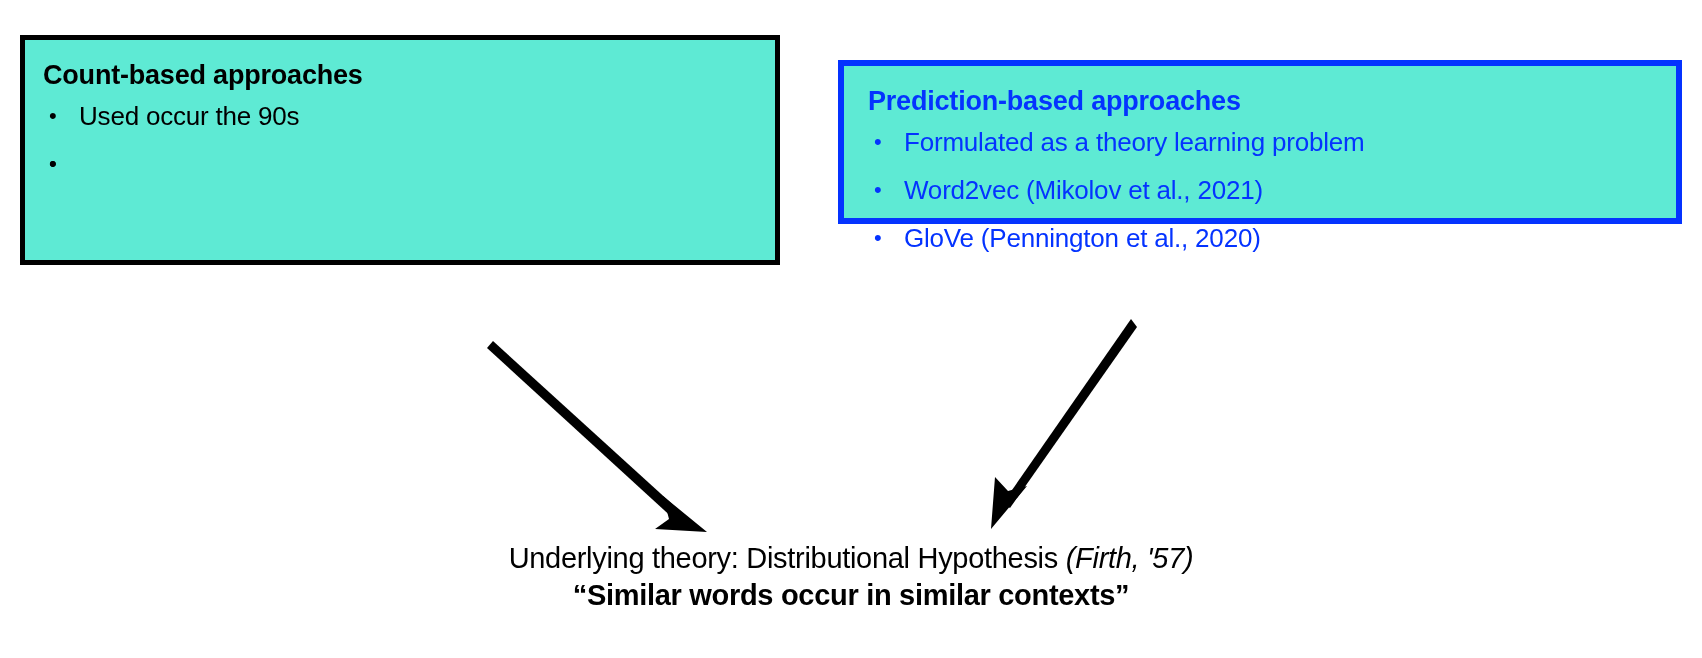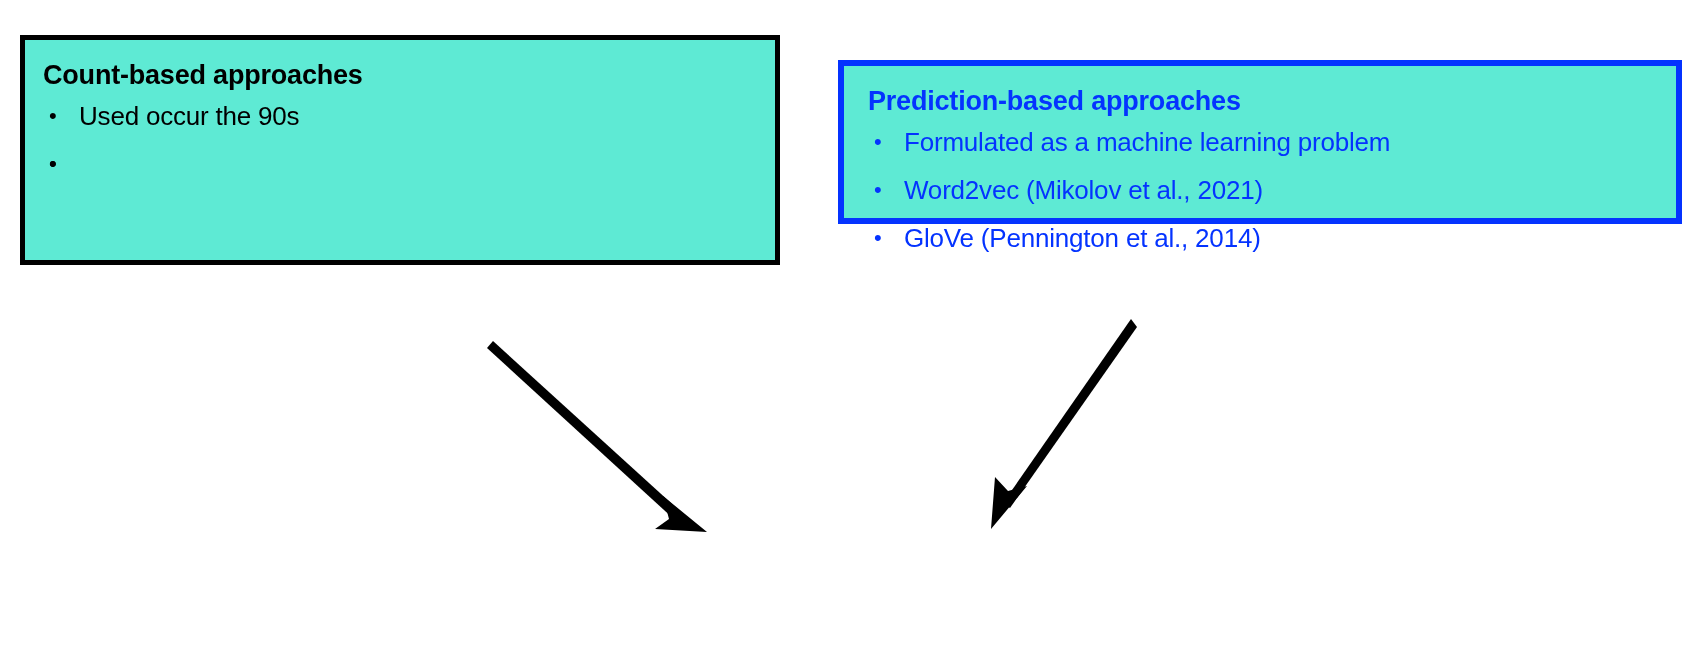--- a/index.html
+++ b/index.html
@@ -139,39 +139,45 @@
       </ul>
     </div>
   </div>
 
   <div class="panel panel-right">
     <div class="panel-inner">
       <div class="panel-title">Prediction-based approaches</div>
       <ul class="bullets">
         <li>
           <span class="bullet-dot">•</span>
-          <span>Formulated as a machine learning problem</span>
+          <span>Formulated as a theory learning problem</span>
         </li>
         <li>
           <span class="bullet-dot">•</span>
           <span>Word2vec (Mikolov et al., 2021)</span>
         </li>
         <li>
           <span class="bullet-dot">•</span>
-          <span>GloVe (Pennington et al., 2014)</span>
+          <span>GloVe (Pennington et al., 2020)</span>
         </li>
       </ul>
     </div>
   </div>
 
   <svg id="arrows" viewBox="0 0 1702 658" xmlns="http://www.w3.org/2000/svg">
     <g fill="#000000" stroke="none">
       <polygon points="487,348 493,341 682,513 676,521"></polygon>
       <polygon points="663,496 707,532 655,529 669,519"></polygon>
     </g>
     <g fill="#000000" stroke="none">
       <polygon points="1131,319 1137,327 1010,508 1003,503"></polygon>
       <polygon points="1027,486 991,529 995,477 1008,491"></polygon>
     </g>
   </svg>
 
+  <div class="caption">
+    <div class="caption-line1">
+      <span>Underlying theory: Distributional Hypothesis </span><span class="cite">(Firth, '57)</span>
+    </div>
+    <div class="caption-line2">“Similar words occur in similar contexts”</div>
+  </div>
 
 </div>
 
 </body></html>

